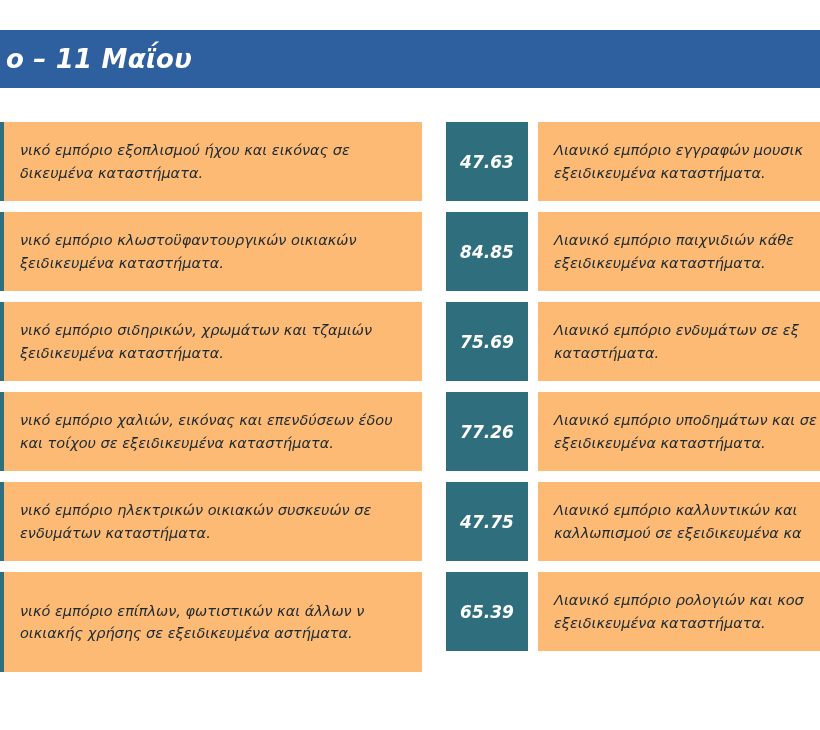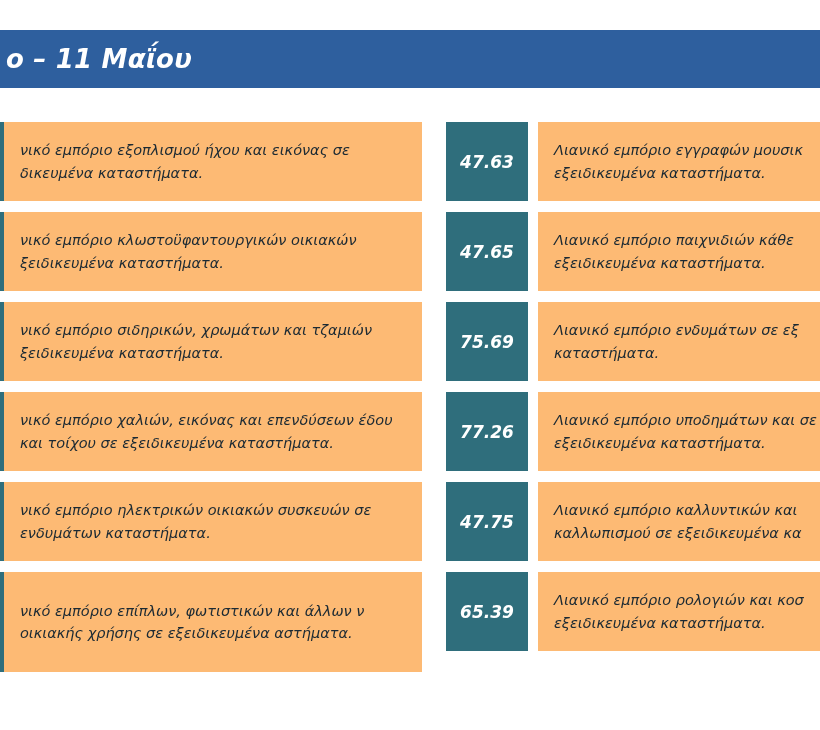--- a/index.html
+++ b/index.html
@@ -153,21 +153,21 @@
   </div>
 
   <div class="column column-right">
 
     <div class="row h1">
       <div class="code-box">47.63</div>
       <div class="desc-box">Λιανικό εμπόριο εγγραφών μουσικ εξειδικευμένα καταστήματα.</div>
     </div>
 
     <div class="row h2">
-      <div class="code-box">47.65</div>
+      <div class="code-box">84.85</div>
       <div class="desc-box">Λιανικό εμπόριο παιχνιδιών κάθε εξειδικευμένα καταστήματα.</div>
     </div>
 
     <div class="row h3">
       <div class="code-box">75.69</div>
       <div class="desc-box">Λιανικό εμπόριο ενδυμάτων σε εξ καταστήματα.</div>
     </div>
 
     <div class="row h4">
       <div class="code-box">77.26</div>

